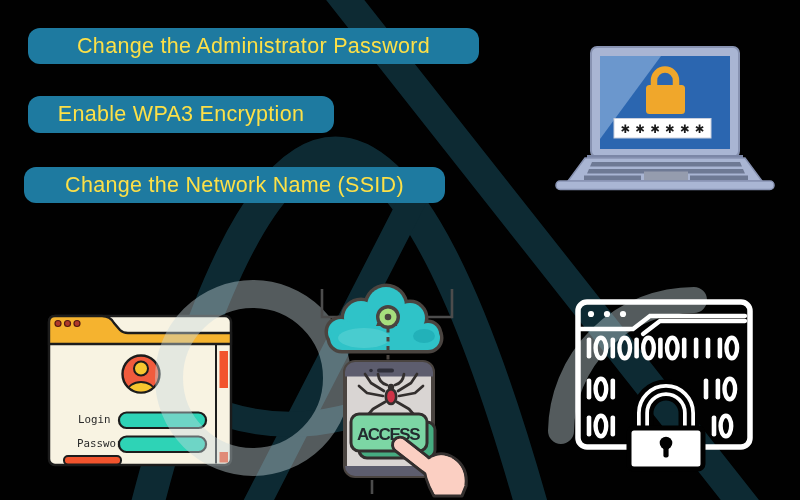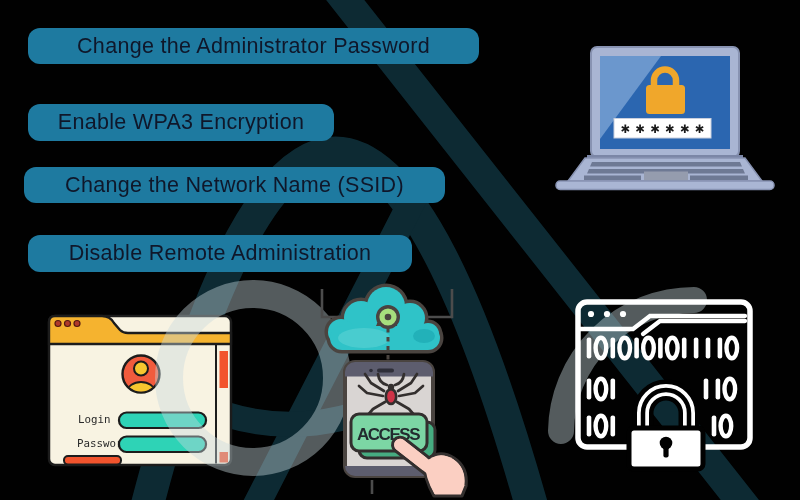--- a/index.html
+++ b/index.html
@@ -1,24 +1,24 @@
 <!DOCTYPE html>
 <html><head>
 <meta charset="utf-8">
 <style>
   html,body{margin:0;padding:0;background:#010101;}
   .stage{position:relative;width:800px;height:500px;background:#010101;overflow:hidden;
          font-family:"Liberation Sans",sans-serif;}
   .stage svg.canvas{position:absolute;inset:0;}
-  .pill{position:absolute;background:#1e7aa0;border-radius:12px;color:#0f172a;
+  .pill{position:absolute;background:#1e7aa0;border-radius:12px;color:#fde047;
         display:flex;align-items:center;justify-content:center;
         font-size:21.5px;font-weight:500;letter-spacing:.3px;
         font-family:"Liberation Sans",sans-serif;white-space:nowrap;}
   .pill-1{left:28px;top:28px;width:451px;height:36px;}
-  .pill-2{left:28px;top:104px;width:306px;height:37px;}
+  .pill-2{left:28px;top:96px;width:306px;height:37px;}
   .pill-3{left:24px;top:167px;width:421px;height:36px;}
   .pill-4{left:28px;top:235px;width:384px;height:37px;}
   text{user-select:none;}
 </style>
 </head>
 <body>
 
 <div class="stage">
 
   <svg class="canvas" viewBox="0 0 800 500">
@@ -188,14 +188,13 @@
         <rect x="629" y="428" width="74" height="41" rx="5" fill="#ffffff" stroke="#010101" stroke-width="5"></rect>
         <circle cx="666" cy="443" r="6.3" fill="#010101"></circle>
         <rect x="663.4" y="446" width="5.2" height="11.5" rx="2" fill="#010101"></rect>
       </g>
     </g>
   </svg>
 
   <div class="pill pill-1">Change the Administrator Password</div>
   <div class="pill pill-2">Enable WPA3 Encryption</div>
   <div class="pill pill-3">Change the Network Name (SSID)</div>
-  <div class="pill pill-4">Disable Remote Administration</div>
 </div>
 
 </body></html>

